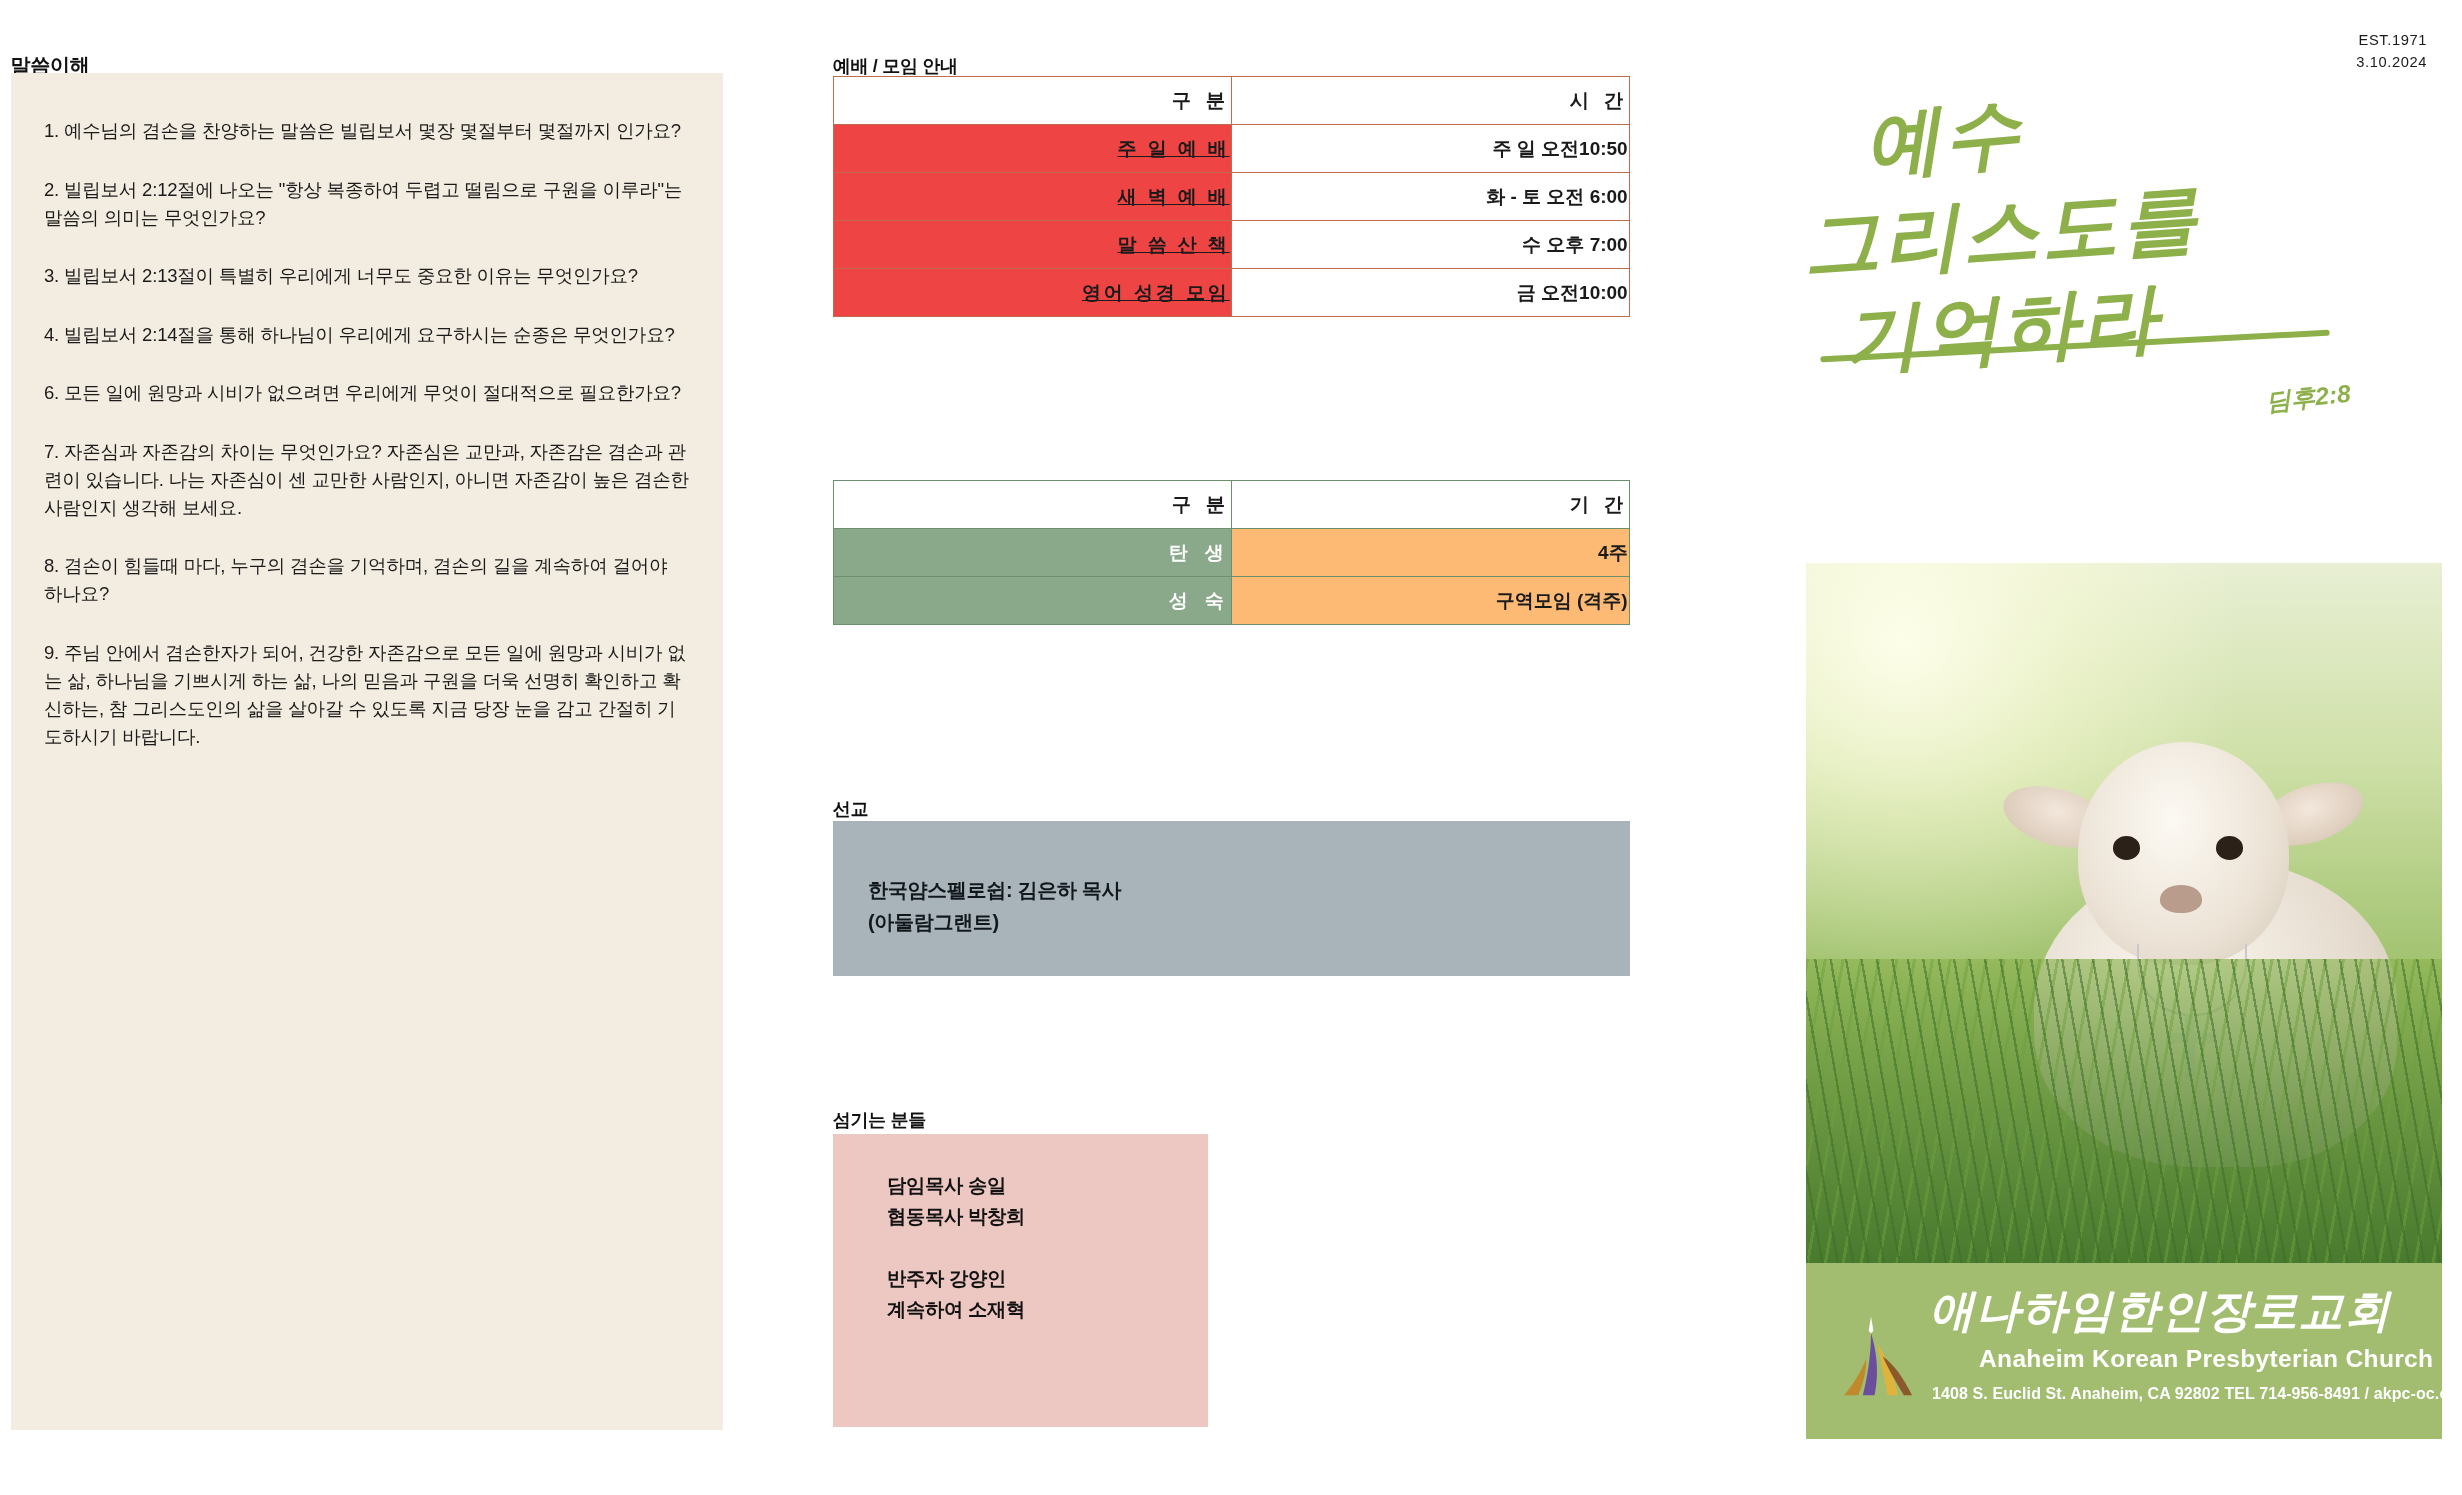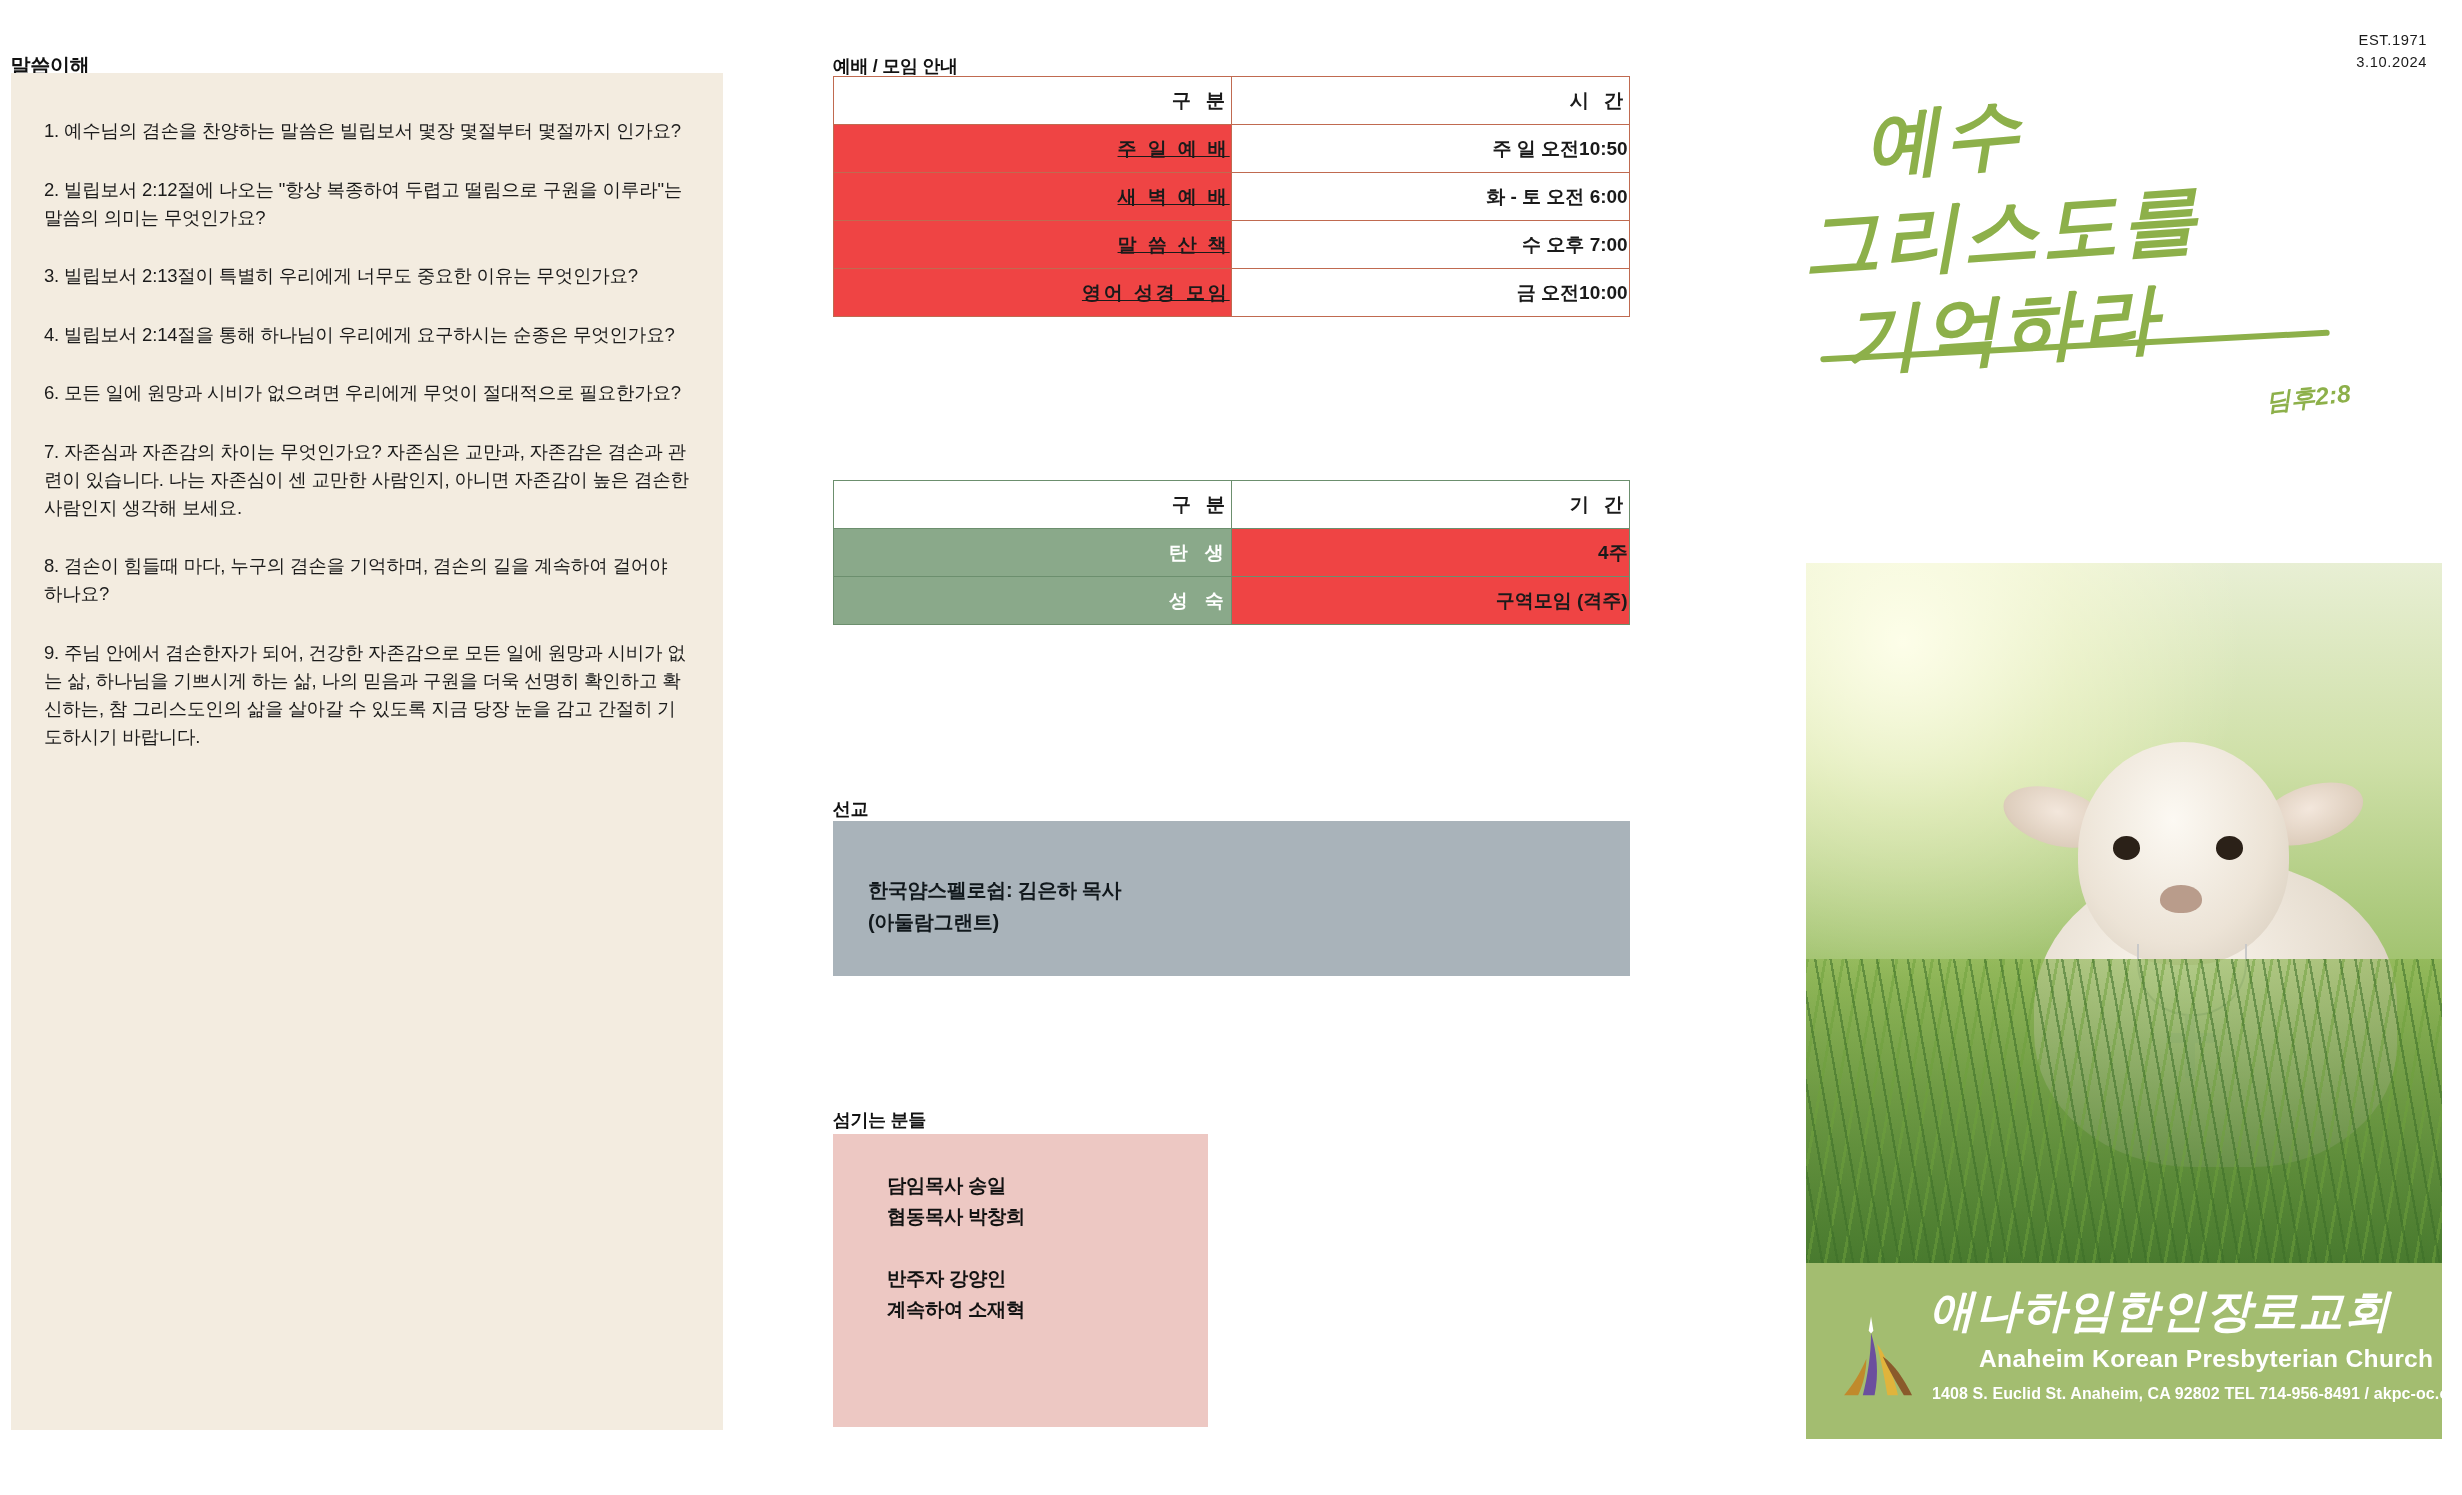--- a/index.html
+++ b/index.html
@@ -109,21 +109,21 @@
 
   #training-table { left: 11.7px; top: 480px; }
   #training-table th, #training-table td { border: 1.2px solid #6c8f6e; }
   #training-table th.hdr { background: #ffffff; }
   #training-table td.cat {
     background: #8aa98a;
     color: #ffffff;
     letter-spacing: 5.9px;
   }
   #training-table td.val {
-    background: #ef4444;
+    background: #fdba74;
     letter-spacing: 0;
     padding-left: 48px;
   }
 
   .mission-box {
     position: absolute;
     left: 11.7px;
     top: 821px;
     width: 797px;
     height: 155px;

